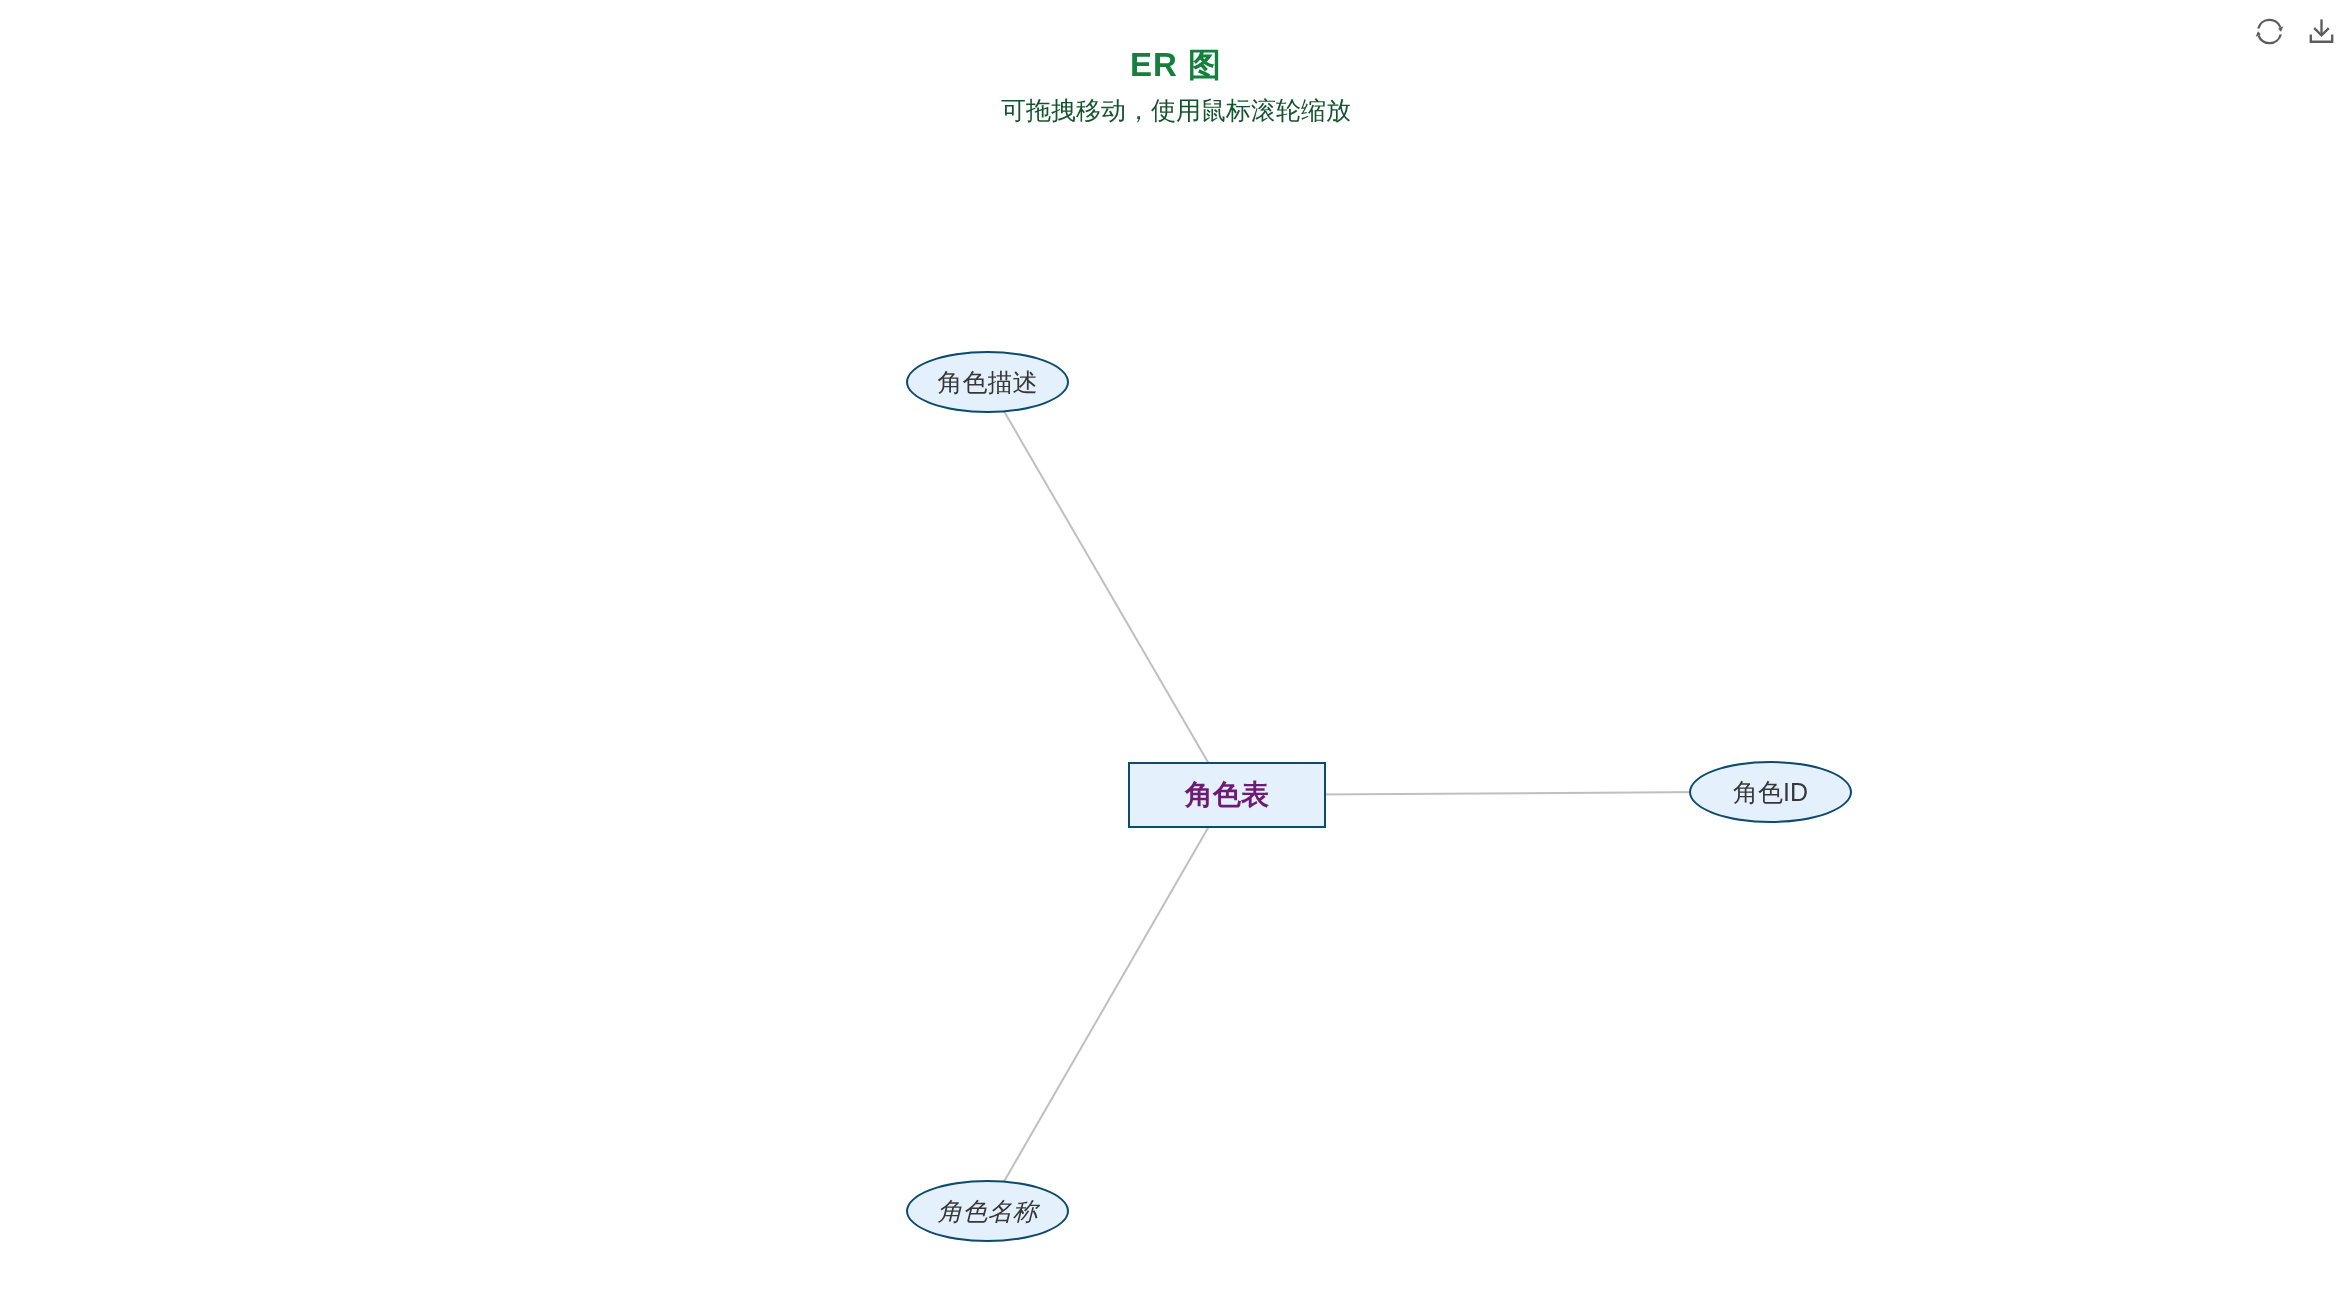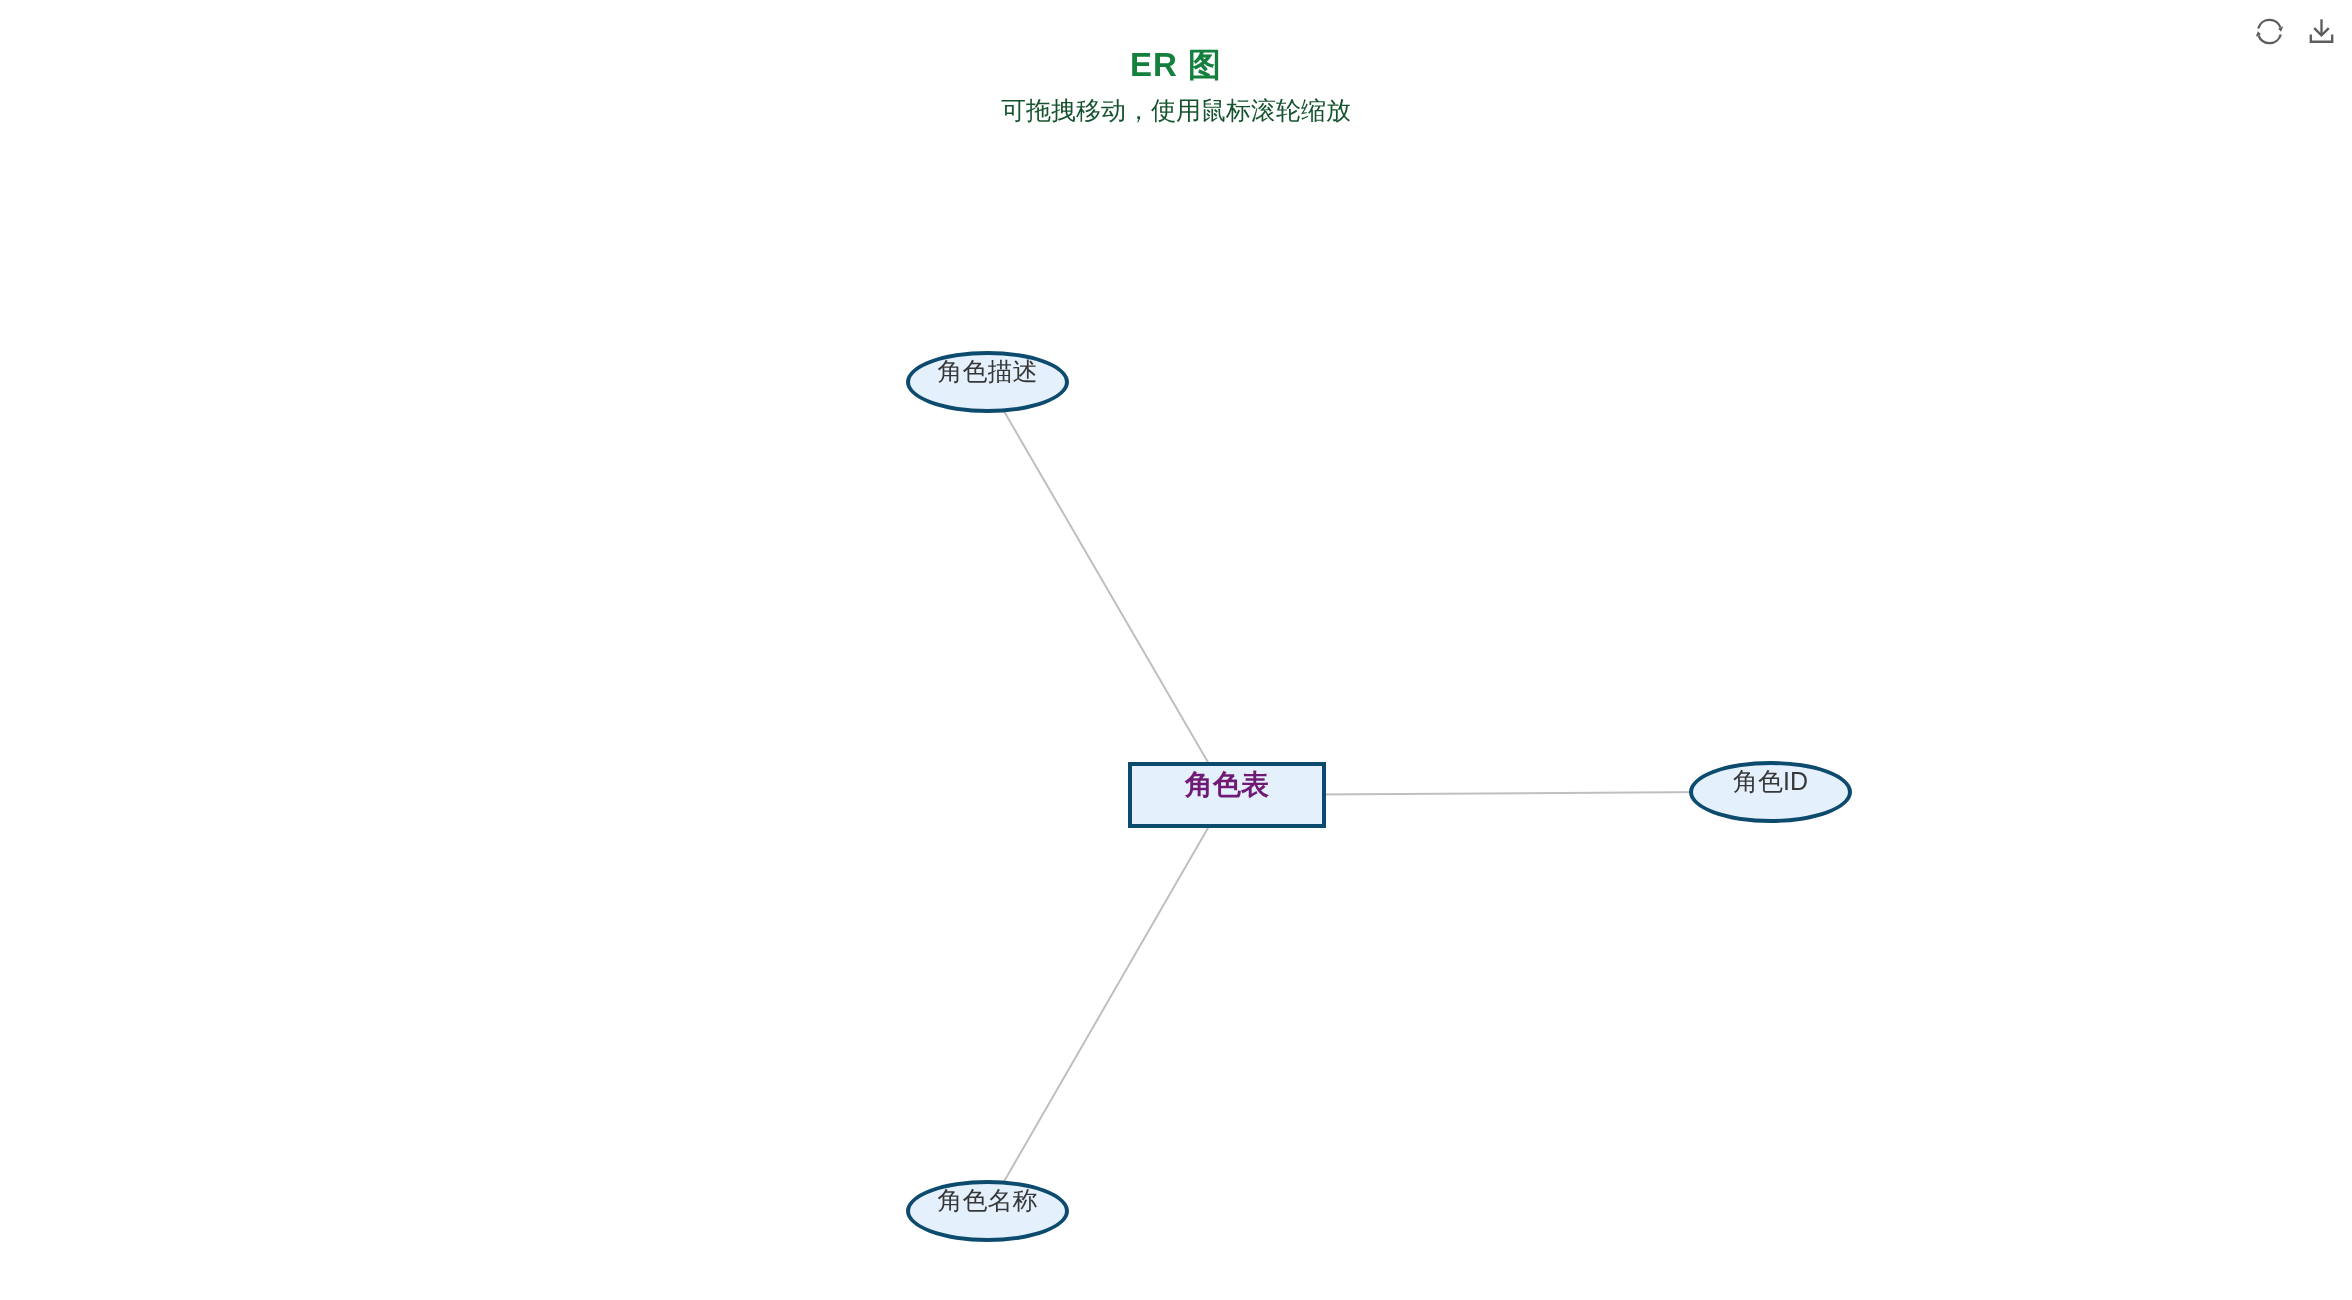--- a/index.html
+++ b/index.html
@@ -78,24 +78,24 @@
   }
   .edges line {
     stroke: #bfbfbf;
     stroke-width: 2;
   }
 
   
   .node {
     position: absolute;
     display: flex;
-    align-items: flex-start;
+    align-items: center;
     justify-content: center;
     background: #e4f1fc;
-    border: 4px solid #0c4a6e;
+    border: 2px solid #0c4a6e;
     z-index: 2;
     cursor: grab;
     white-space: nowrap;
   }
   .entity {
     left: 1128px;
     top: 762px;
     width: 198px;
     height: 66px;
     font-size: 28px;
@@ -104,21 +104,21 @@
   }
   .attribute {
     width: 163px;
     height: 62px;
     border-radius: 50%;
     font-size: 25px;
     color: #373737;
   }
   .attr-desc { left: 906px; top: 351px; }
   .attr-id   { left: 1689px; top: 761px; }
-  .attr-name { left: 906px; top: 1180px; }
+  .attr-name { left: 906px; top: 1180px; font-style: italic; }
 </style>
 </head>
 <body>
 
 <div class="page">
 
   <div class="header">
     <h1 class="title">ER 图</h1>
     <p class="subtitle">可拖拽移动，使用鼠标滚轮缩放</p>
   </div>

